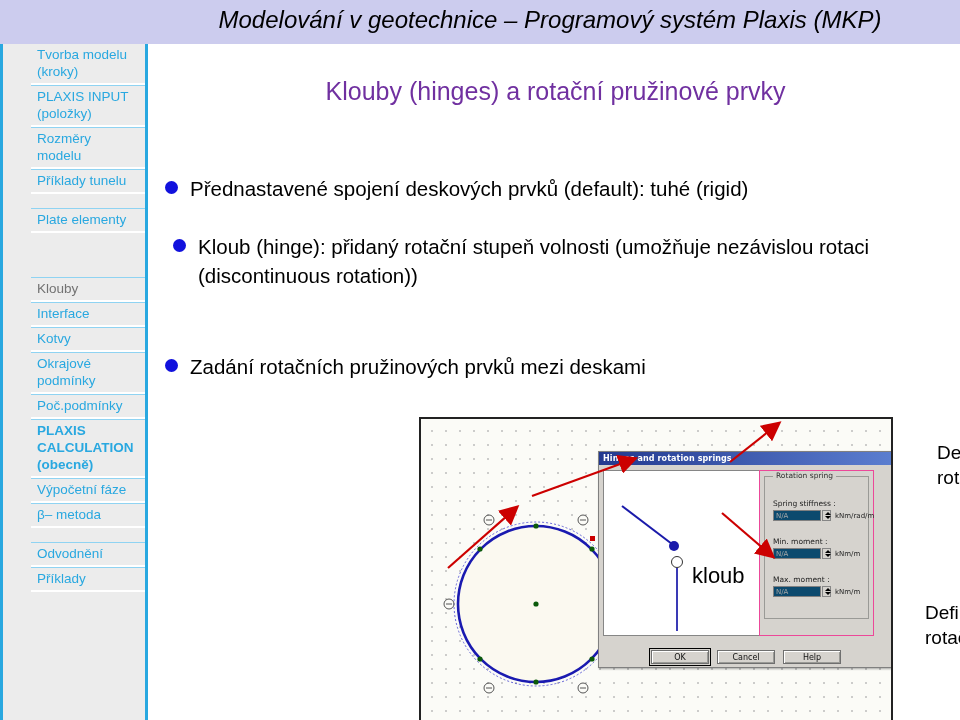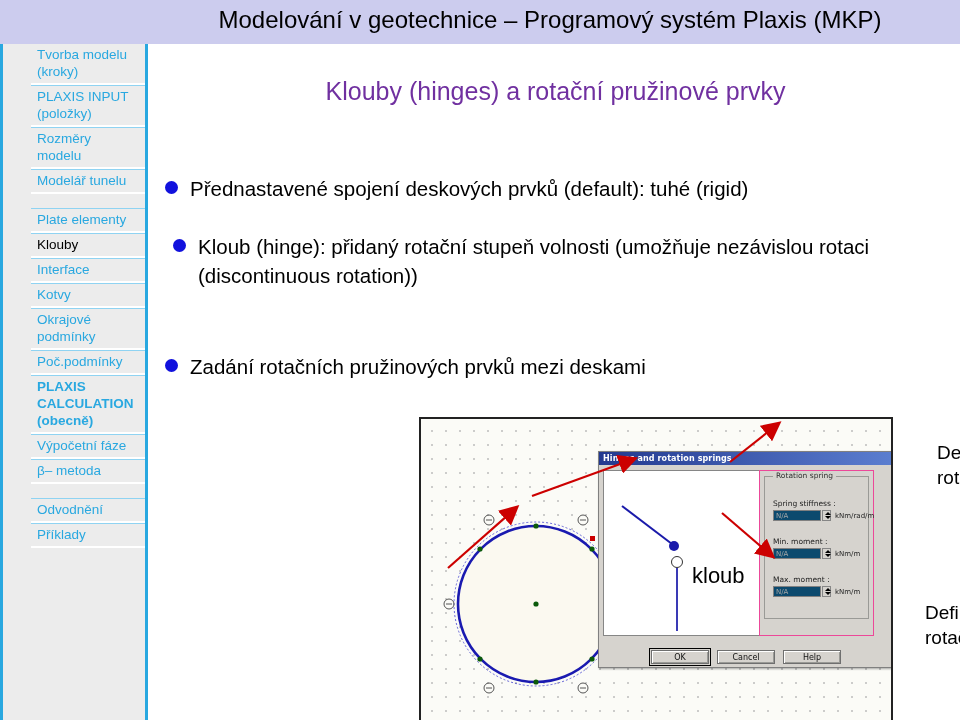--- a/index.html
+++ b/index.html
@@ -15,20 +15,21 @@
   #slide-title-band{
     position:absolute;left:0;top:0;width:960px;height:44px;
     background:#ccccee;
     box-sizing:border-box;
   }
   #slide-title-text{
     position:absolute;left:150px;top:6px;width:800px;
     text-align:center;
     font-size:24px;color:#000000;
     white-space:nowrap;
+    font-style:italic;
   }
 
   
   #sidebar{
     position:absolute;left:0px;top:44px;width:148px;height:676px;
     box-sizing:border-box;
     border-left:3px solid #29a8e0;
     border-right:3px solid #29a8e0;
     background:#ececec;
     padding-left:28px;
@@ -37,21 +38,21 @@
     box-sizing:border-box;
     padding:2px 6px 3px 6px;
     border-bottom:2px solid #ffffff;
     border-top:1px solid #8fd3f2;
     font-size:13.5px;
     line-height:17px;
     color:#29a8e0;
     background:#ececec;
   }
   .side-item.first{border-top:none;}
-  .side-item.active{color:#000000;}
+  .side-item.active{color:#737373;margin-top:44px;}
   .side-item.bold{font-weight:bold;}
   .side-item.gap{border-top:none;border-bottom:none;height:14px;padding:0;background:#ececec;}
 
   
   #main{
     position:absolute;left:151px;top:44px;width:809px;height:676px;
     background:#ffffff;
   }
   #content-heading{
     position:absolute;left:0;top:25px;width:809px;
@@ -199,21 +200,21 @@
 <body>
 
 <div id="slide-title-band">
   <div id="slide-title-text">Modelování v geotechnice – Programový systém Plaxis (MKP)</div>
 </div>
 
 <div id="sidebar">
   <div class="side-item first"><span>Tvorba modelu (kroky)</span></div>
   <div class="side-item"><span>PLAXIS INPUT (položky)</span></div>
   <div class="side-item"><span>Rozměry modelu</span></div>
-  <div class="side-item"><span>Modelář tunelu</span></div>
+  <div class="side-item"><span>Příklady tunelu</span></div>
   <div class="side-item gap"></div>
   <div class="side-item"><span>Plate elementy</span></div>
   <div class="side-item active"><span>Klouby</span></div>
   <div class="side-item"><span>Interface</span></div>
   <div class="side-item"><span>Kotvy</span></div>
   <div class="side-item"><span>Okrajové podmínky</span></div>
   <div class="side-item"><span>Poč.podmínky</span></div>
   <div class="side-item bold"><span>PLAXIS CALCULATION (obecně)</span></div>
   <div class="side-item"><span>Výpočetní fáze</span></div>
   <div class="side-item"><span>β– metoda</span></div>

